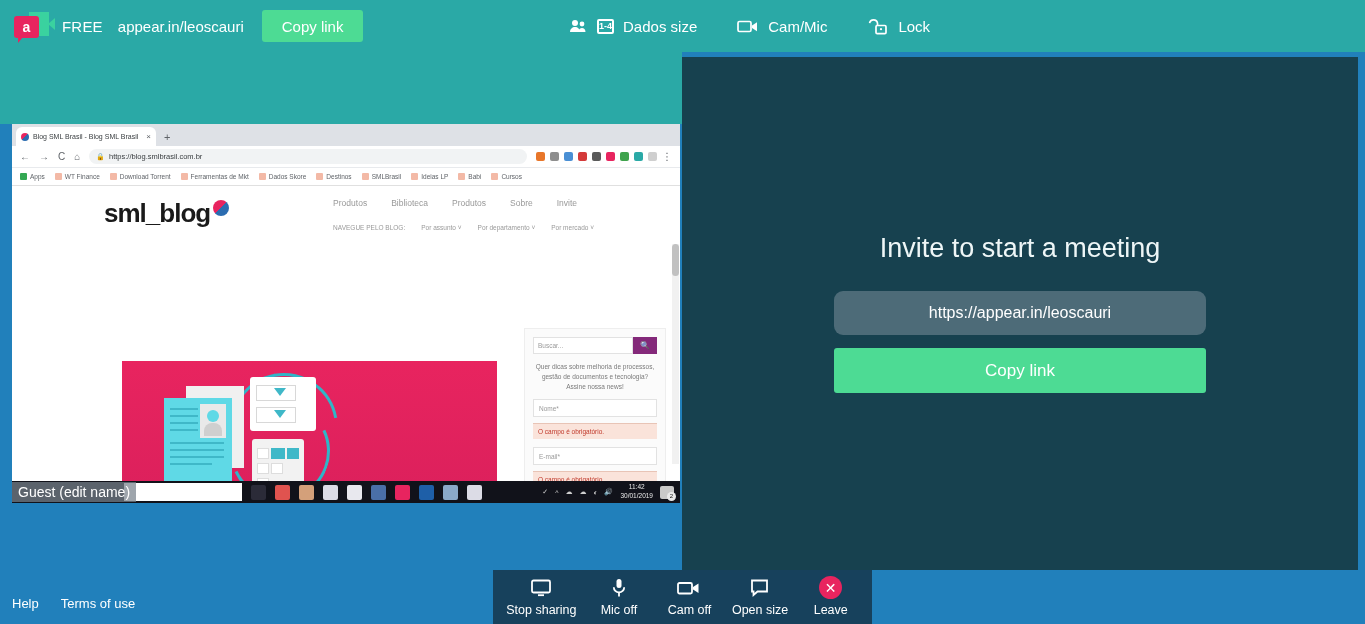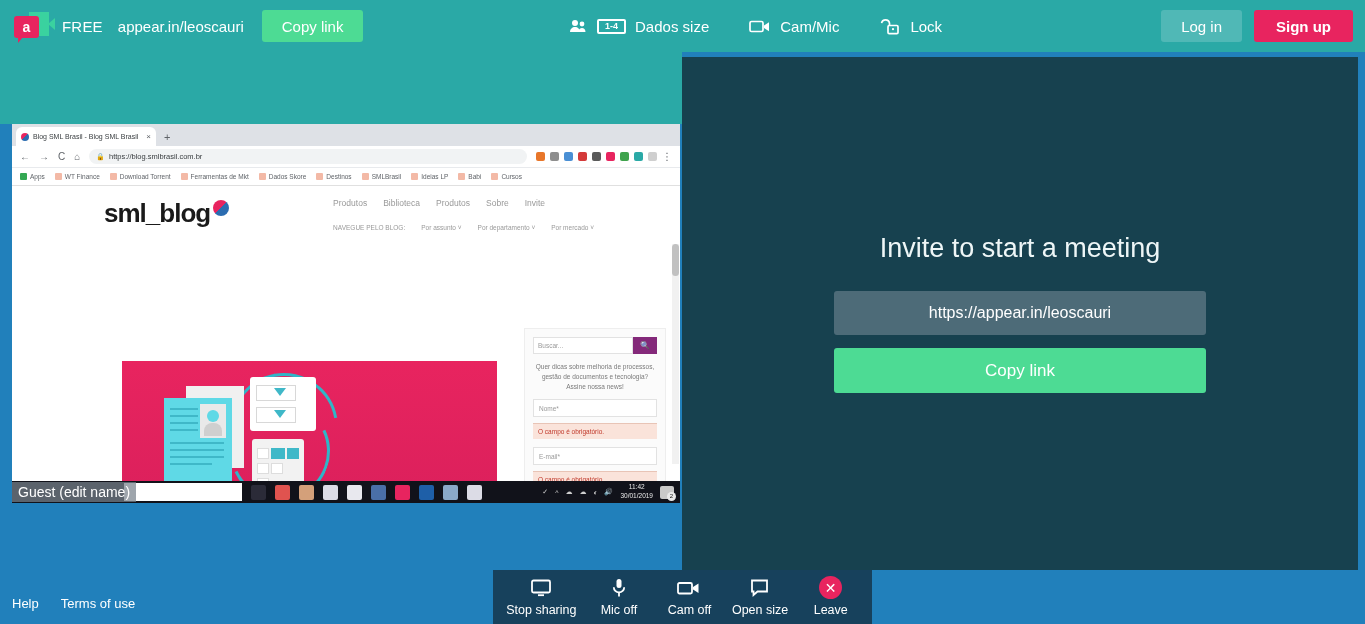--- a/index.html
+++ b/index.html
@@ -57,21 +57,21 @@
     position: absolute; left: 570px; top: 0; height: 52px;
     display: flex; align-items: center; gap: 40px;
   }
   .top-item {
     display: flex; align-items: center; gap: 9px;
     color: #fff; font-size: 15px; cursor: pointer;
   }
   .ico { display: inline-flex; align-items: center; }
   .badge-num {
     border: 2px solid #fff; border-radius: 2px; color: #fff;
-    font-size: 9px; font-weight: bold; padding: 1px 6px; line-height: 1;
+    font-size: 9px; font-weight: bold; padding: 1px 0; line-height: 1;
     margin-left: -2px;
   }
   .top-right {
     position: absolute; right: 12px; top: 0; height: 52px;
     display: flex; align-items: center; gap: 12px;
   }
   .btn-login {
     background: rgba(255,255,255,0.18); color: #fff; border: none;
     border-radius: 3px; height: 32px; padding: 0 20px; font-size: 15px;
     cursor: pointer; font-family: "Liberation Sans", sans-serif;
@@ -102,21 +102,21 @@
     background: #17414f;
     display: flex; flex-direction: column; align-items: center;
   }
   .invite-title {
     margin-top: 176px; color: #eef6f7; font-size: 27px; font-weight: normal;
   }
   .invite-url {
     margin-top: 27px; width: 372px; height: 44px;
     background: #4d6b78; color: #fff; font-size: 16px;
     display: flex; align-items: center; justify-content: center;
-    border-radius: 3px; cursor: pointer;
+    border-radius: 9px; cursor: pointer;
   }
   .invite-copy {
     margin-top: 13px; width: 372px; height: 45px;
     background: #4ddb94; color: #fff; font-size: 17px;
     display: flex; align-items: center; justify-content: center;
     border-radius: 3px; border: none; cursor: pointer;
     font-family: "Liberation Sans", sans-serif;
   }
 
   
@@ -170,21 +170,21 @@
   .site-head { display: flex; padding: 12px 16px 0 60px; }
   .sml-logo { font-size: 26px; font-weight: bold; color: #1a1a1a; letter-spacing: -1px; }
   .sml-mark {
     display: inline-block; width: 16px; height: 16px; border-radius: 50%;
     background: linear-gradient(135deg,#e8245f 0 50%, #2b6cb0 50% 100%);
     vertical-align: super; margin-left: 3px;
   }
   .site-nav {
     margin-left: auto; margin-right: 70px; text-align: right;
   }
-  .site-nav .row1 { font-size: 8.5px; color: #999; display: flex; gap: 16px; }
+  .site-nav .row1 { font-size: 8.5px; color: #999; display: flex; gap: 24px; }
   .site-nav .row2 { font-size: 6.5px; color: #999; display: flex; gap: 16px; margin-top: 16px; align-items: center; }
   .post-title {
     font-family: "Liberation Serif", serif;
     font-size: 19px; font-weight: bold; color: #1a1a1a;
     margin: 14px 0 0 68px;
   }
   .banner {
     position: absolute; left: 78px; top: 175px; width: 375px; height: 175px;
     background: linear-gradient(180deg,#e8245f 0%, #d81f5b 100%);
     overflow: hidden;
@@ -350,24 +350,20 @@
           <svg width="22" height="17" viewBox="0 0 22 17" fill="none" stroke="#fff" stroke-width="1.7">
             <rect x="9" y="7.5" width="10" height="8.2" rx="1.2"></rect>
             <path d="M10.5 7.5V5.2A4 4 0 0 0 2.6 5.2"></path>
             <circle cx="14" cy="11.2" r="1.1" fill="#fff" stroke="none"></circle>
           </svg>
         </span>
         <span>Lock</span>
       </div>
     </div>
 
-    <div class="top-right">
-      <button class="btn-login">Log in</button>
-      <button class="btn-signup">Sign up</button>
-    </div>
   </div>
 
   <div class="invite-panel">
     <div class="invite-title">Invite to start a meeting</div>
     <div class="invite-url">https://appear.in/leoscauri</div>
     <button class="invite-copy">Copy link</button>
   </div>
 
   <div class="share-tile">
 

